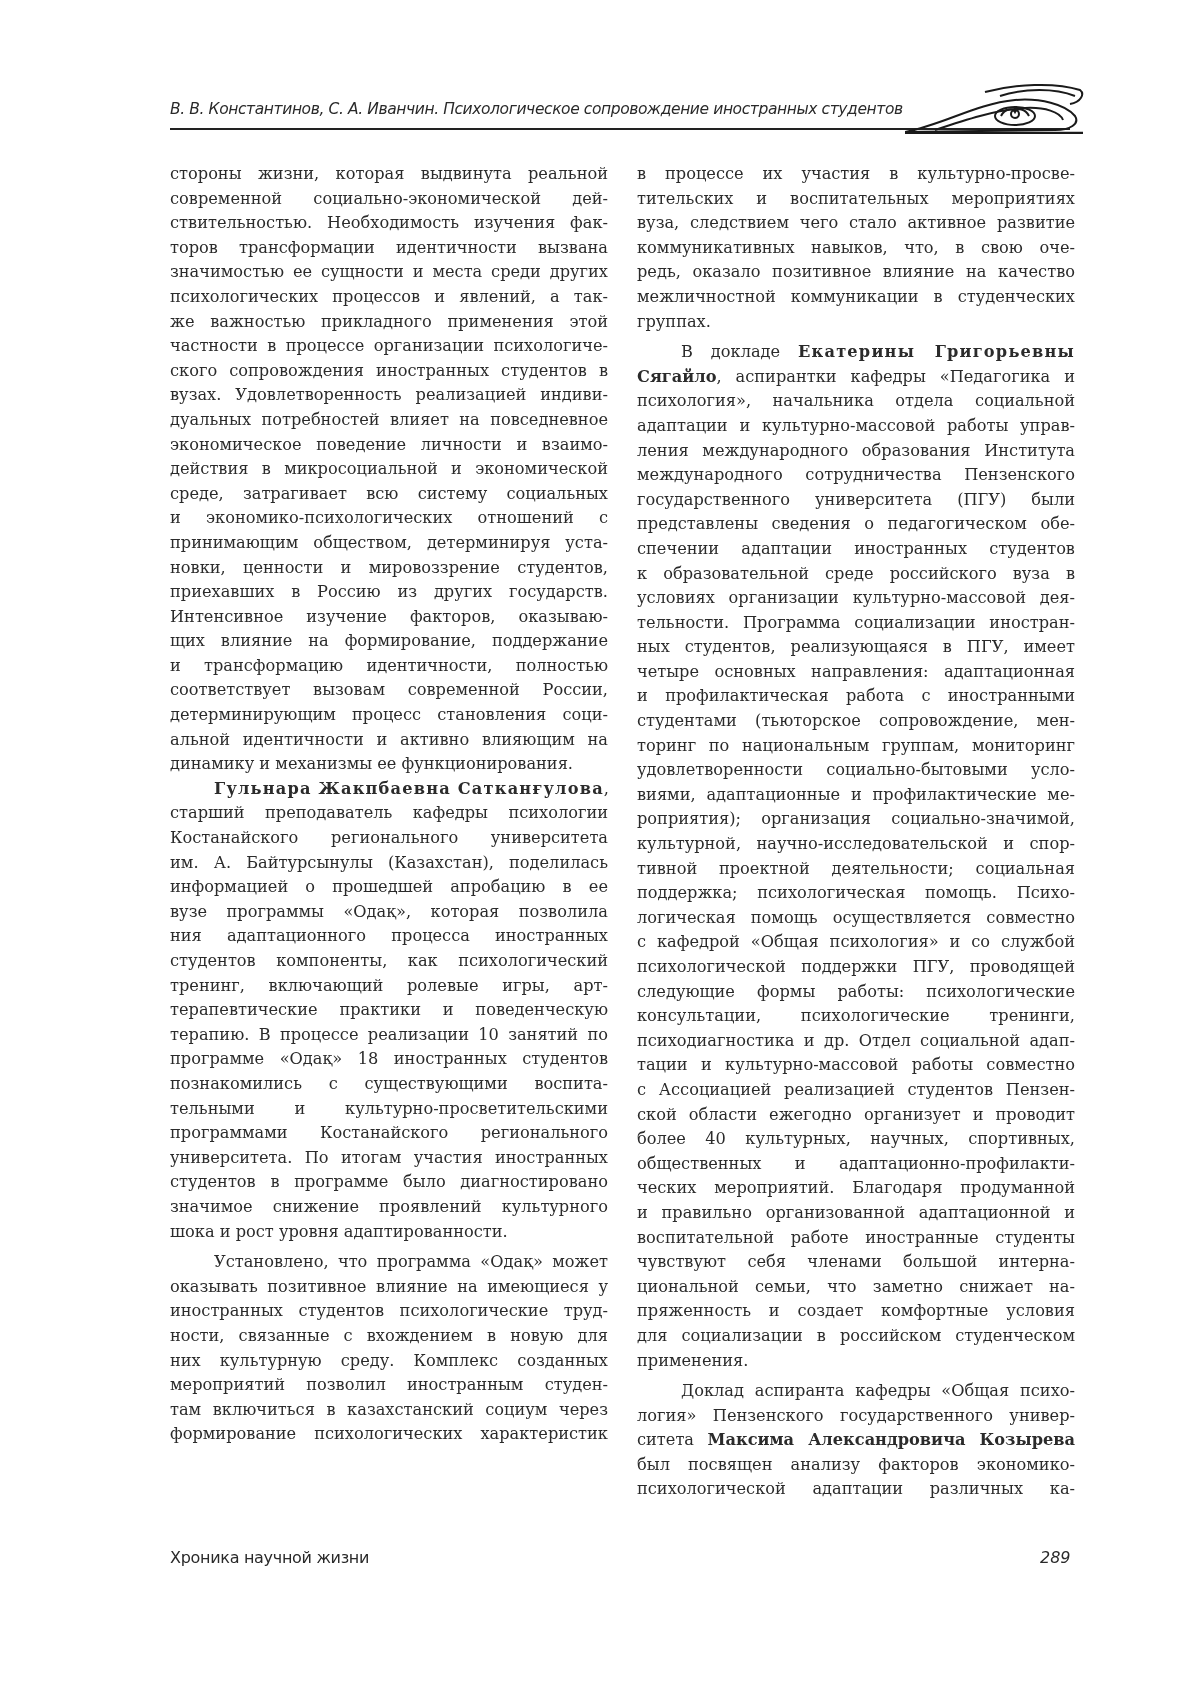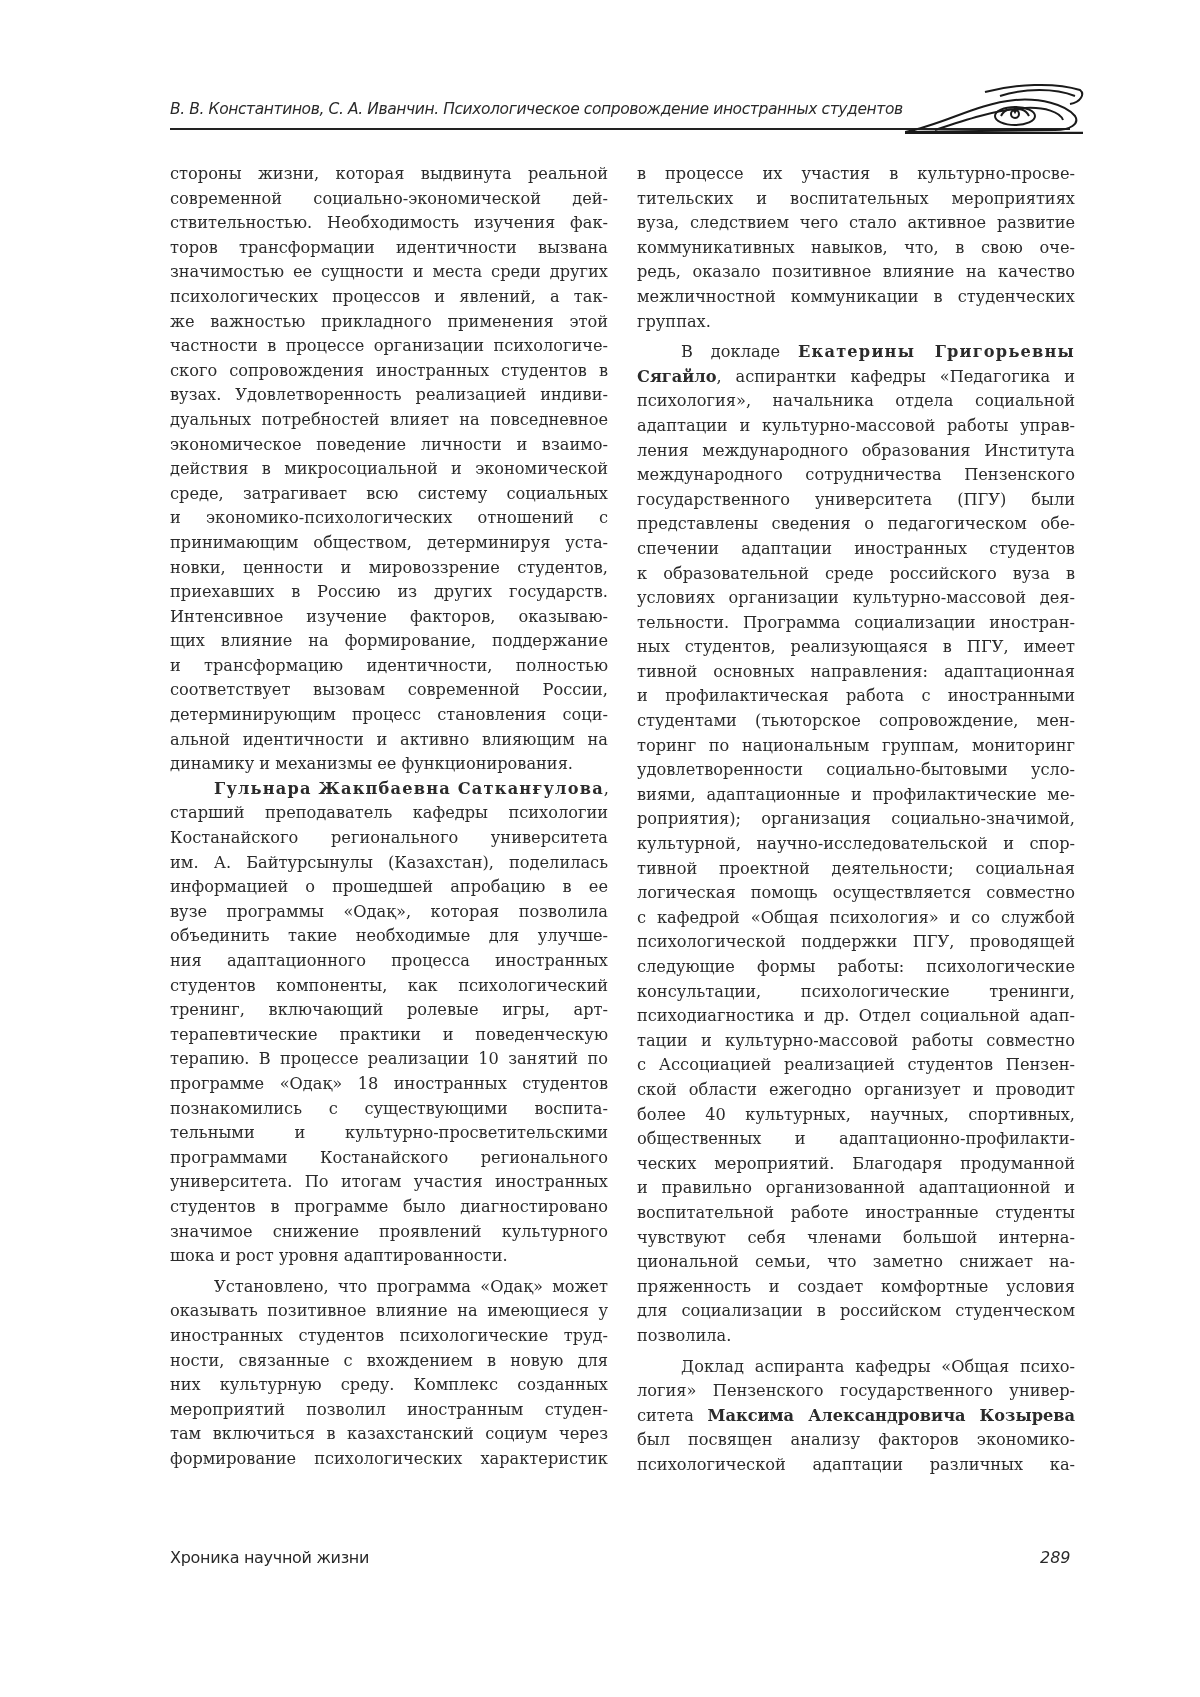--- a/index.html
+++ b/index.html
@@ -82,21 +82,20 @@
       <span class="line last">динамику и механизмы ее функционирования.</span>
     </div>
 
     <div>
       <span class="line indent"><b class="b">Гульнара Жакпбаевна Сатканғулова</b><span>,</span></span>
       <span class="line">старший преподаватель кафедры психологии</span>
       <span class="line">Костанайского регионального университета</span>
       <span class="line">им. А. Байтурсынулы (Казахстан), поделилась</span>
       <span class="line">информацией о прошедшей апробацию в ее</span>
       <span class="line">вузе программы «Одақ», которая позволила</span>
-      <span class="line">объединить такие необходимые для улучше-</span>
       <span class="line">ния адаптационного процесса иностранных</span>
       <span class="line">студентов компоненты, как психологический</span>
       <span class="line">тренинг, включающий ролевые игры, арт-</span>
       <span class="line">терапевтические практики и поведенческую</span>
       <span class="line">терапию. В процессе реализации 10 занятий по</span>
       <span class="line">программе «Одақ» 18 иностранных студентов</span>
       <span class="line">познакомились с существующими воспита-</span>
       <span class="line">тельными и культурно-просветительскими</span>
       <span class="line">программами Костанайского регионального</span>
       <span class="line">университета. По итогам участия иностранных</span>
@@ -135,48 +134,49 @@
       <span class="line">адаптации и культурно-массовой работы управ-</span>
       <span class="line">ления международного образования Института</span>
       <span class="line">международного сотрудничества Пензенского</span>
       <span class="line">государственного университета (ПГУ) были</span>
       <span class="line">представлены сведения о педагогическом обе-</span>
       <span class="line">спечении адаптации иностранных студентов</span>
       <span class="line">к образовательной среде российского вуза в</span>
       <span class="line">условиях организации культурно-массовой дея-</span>
       <span class="line">тельности. Программа социализации иностран-</span>
       <span class="line">ных студентов, реализующаяся в ПГУ, имеет</span>
-      <span class="line">тивной основных направления: адаптационная</span>
+      <span class="line">четыре основных направления: адаптационная</span>
       <span class="line">и профилактическая работа с иностранными</span>
       <span class="line">студентами (тьюторское сопровождение, мен-</span>
       <span class="line">торинг по национальным группам, мониторинг</span>
       <span class="line">удовлетворенности социально-бытовыми усло-</span>
       <span class="line">виями, адаптационные и профилактические ме-</span>
       <span class="line">роприятия); организация социально-значимой,</span>
       <span class="line">культурной, научно-исследовательской и спор-</span>
       <span class="line">тивной проектной деятельности; социальная</span>
+      <span class="line">поддержка; психологическая помощь. Психо-</span>
       <span class="line">логическая помощь осуществляется совместно</span>
       <span class="line">с кафедрой «Общая психология» и со службой</span>
       <span class="line">психологической поддержки ПГУ, проводящей</span>
       <span class="line">следующие формы работы: психологические</span>
       <span class="line">консультации, психологические тренинги,</span>
       <span class="line">психодиагностика и др. Отдел социальной адап-</span>
       <span class="line">тации и культурно-массовой работы совместно</span>
       <span class="line">с Ассоциацией реализацией студентов Пензен-</span>
       <span class="line">ской области ежегодно организует и проводит</span>
       <span class="line">более 40 культурных, научных, спортивных,</span>
       <span class="line">общественных и адаптационно-профилакти-</span>
       <span class="line">ческих мероприятий. Благодаря продуманной</span>
       <span class="line">и правильно организованной адаптационной и</span>
       <span class="line">воспитательной работе иностранные студенты</span>
       <span class="line">чувствуют себя членами большой интерна-</span>
       <span class="line">циональной семьи, что заметно снижает на-</span>
       <span class="line">пряженность и создает комфортные условия</span>
       <span class="line">для социализации в российском студенческом</span>
-      <span class="line last">позволила.</span>
+      <span class="line last">применения.</span>
     </div>
 
     <div style="margin-top:6px;">
       <span class="line indent">Доклад аспиранта кафедры «Общая психо-</span>
       <span class="line">логия» Пензенского государственного универ-</span>
       <span class="line"><span>ситета </span><b style="font-weight:bold;">Максима Александровича Козырева</b></span>
       <span class="line">был посвящен анализу факторов экономико-</span>
       <span class="line">психологической адаптации различных ка-</span>
     </div>
   </div>

